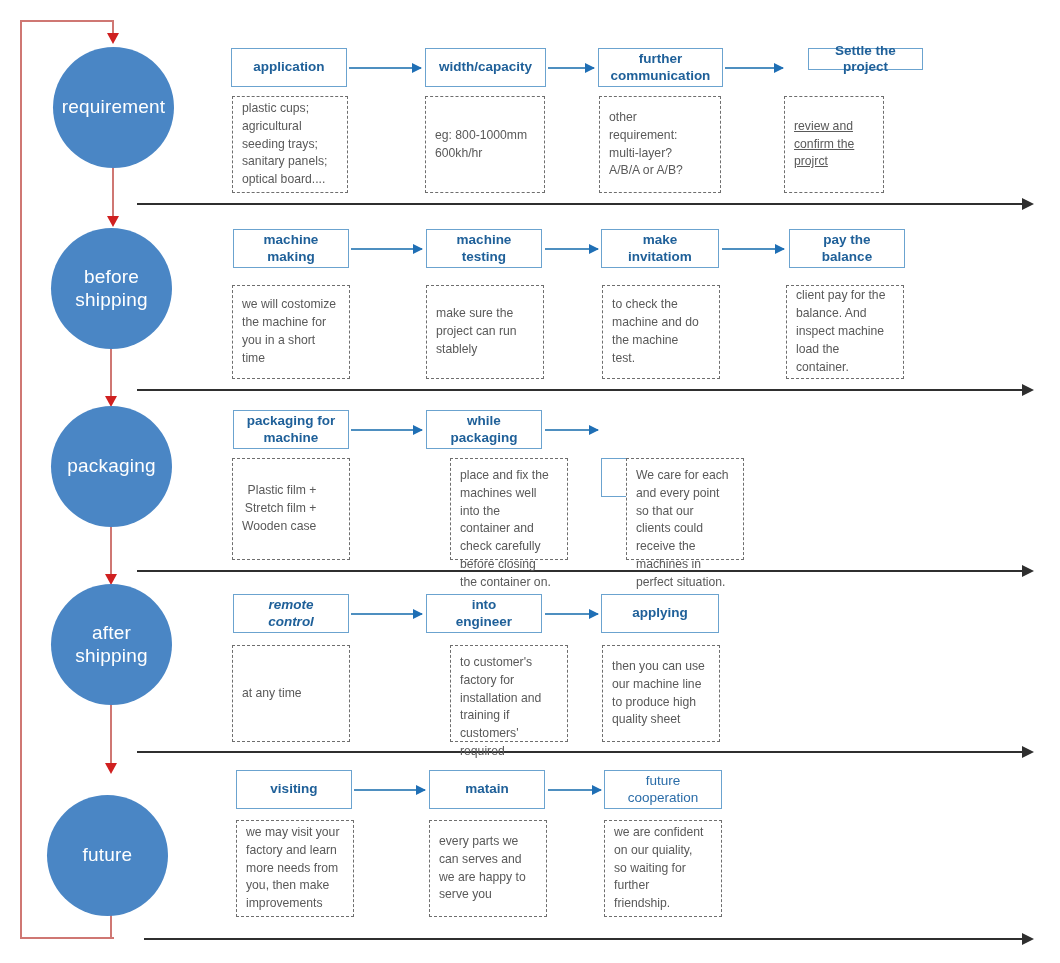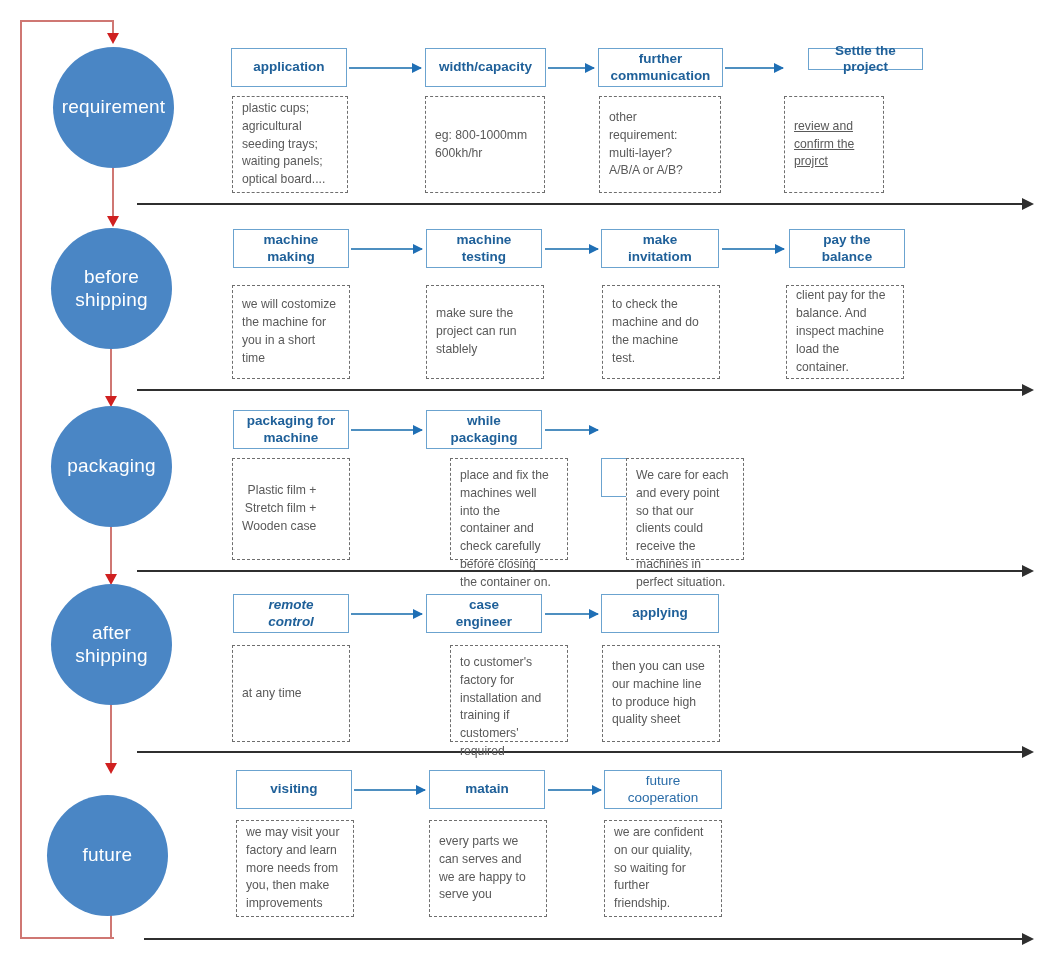--- a/index.html
+++ b/index.html
@@ -156,21 +156,21 @@
     <span>requirement</span>
   </div>
 
   <div class="step-box" style="left:231px; top:48px; width:116px; height:39px;">
     <span>application</span>
   </div>
   <div class="note-box center-text" style="left:232px; top:96px; width:116px; height:97px;">
     <span>plastic cups;
 agricultural
 seeding trays;
-waiting panels;
+sanitary panels;
 optical board....</span>
   </div>
   <div class="arrow-h" style="left:349px; top:67px; width:72px;"></div>
 
   <div class="step-box" style="left:425px; top:48px; width:121px; height:39px;">
     <span>width/capacity</span>
   </div>
   <div class="note-box center-text" style="left:425px; top:96px; width:120px; height:97px;">
     <span>eg: 800-1000mm
 600kh/hr</span>
@@ -303,21 +303,21 @@
   <div class="step-box" style="left:233px; top:594px; width:116px; height:39px;font-style:italic;">
     <span>remote
 control</span>
   </div>
   <div class="note-box center-text" style="left:232px; top:645px; width:118px; height:97px;">
     <span>at any time</span>
   </div>
   <div class="arrow-h" style="left:351px; top:613px; width:71px;"></div>
 
   <div class="step-box" style="left:426px; top:594px; width:116px; height:39px;">
-    <span>case
+    <span>into
 engineer</span>
   </div>
   <div class="note-box top-text" style="left:426px; top:645px; width:118px; height:97px;">
     <span>to customer's
 factory for
 installation and
 training if
 customers'
 required</span>
   </div>

